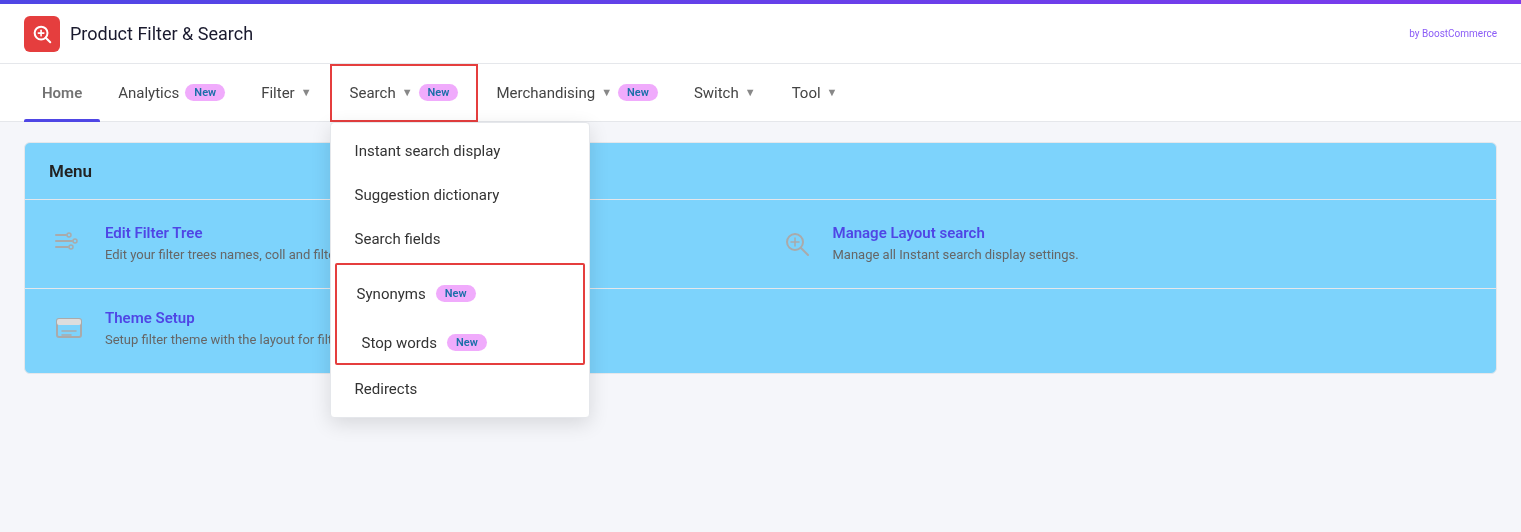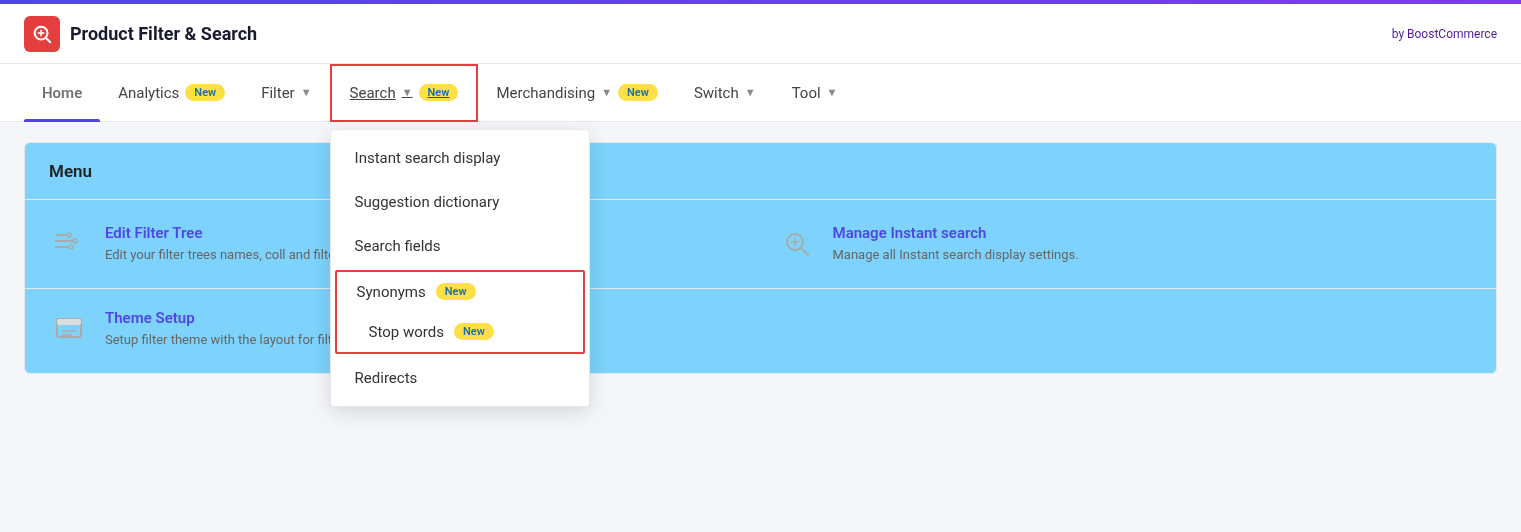--- a/index.html
+++ b/index.html
@@ -18,22 +18,22 @@
       z-index: 10;
     }
     .top-bar-left { display: flex; align-items: center; gap: 10px; }
     .app-logo {
       width: 36px; height: 36px;
       background: #e53e3e;
       border-radius: 6px;
       display: flex; align-items: center; justify-content: center;
     }
     .app-logo svg { width: 22px; height: 22px; }
-    .app-title { font-size: 18px; font-weight: 700; color: #1a1a2e; }
-    .top-bar-right { font-size: 12px; color: #4c1d95; }
+    .app-title { font-size: 18px; font-weight: 400; color: #1a1a2e; }
+    .top-bar-right { font-size: 10px; color: #8b5cf6; }
 
     
     .accent-bar { height: 4px; background: linear-gradient(90deg, #4f46e5, #7c3aed); width: 100%; }
 
     
     .nav {
       background: #fff;
       border-bottom: 1px solid #e5e7eb;
       display: flex;
       align-items: center;
@@ -61,36 +61,36 @@
     }
     .nav-item.active::after {
       content: '';
       position: absolute;
       bottom: 0; left: 0; right: 0;
       height: 3px;
       background: #4f46e5;
       border-radius: 2px 2px 0 0;
     }
     .badge {
-      background: #fde047;
+      background: #f0abfc;
       color: #1a6fa8;
       font-size: 11px;
       font-weight: 600;
       padding: 2px 9px;
       border-radius: 20px;
     }
     .chevron {
       font-size: 11px;
       color: #888;
     }
 
     
     .dropdown-container {
       position: absolute;
-      top: 65px;
+      top: 58px;
       left: 0;
       background: #fff;
       border: 1px solid #e5e7eb;
       border-radius: 4px;
       box-shadow: 0 6px 20px rgba(0,0,0,0.12);
       min-width: 260px;
       z-index: 200;
       padding: 6px 0;
     }
     .dropdown-item {
@@ -181,46 +181,46 @@
     <span>Analytics</span>
     <span class="badge">New</span>
   </div>
 
   <div class="nav-item">
     <span>Filter</span>
     <span class="chevron">▼</span>
   </div>
 
   <div class="nav-search-wrapper">
-    <div class="nav-item" style="border: 2px solid #e53e3e; text-decoration: underline;">
+    <div class="nav-item" style="border: 2px solid #e53e3e;">
       <span>Search</span>
       <span class="chevron">▼</span>
       <span class="badge">New</span>
     </div>
 
     <div class="dropdown-container">
 
       <div class="dropdown-item">
         <span>Instant search display</span>
       </div>
 
       <div class="dropdown-item">
         <span>Suggestion dictionary</span>
       </div>
 
       <div class="dropdown-item">
         <span>Search fields</span>
       </div>
 
       <div style="border: 2px solid #e53e3e; margin: 2px 4px; border-radius: 2px;">
-        <div class="dropdown-item" style="padding: 11px 20px;">
+        <div class="dropdown-item" style="padding: 20px 20px;">
           <span>Synonyms</span>
           <span class="badge">New</span>
         </div>
-        <div class="dropdown-item" style="padding: 11px 32px;">
+        <div class="dropdown-item" style="padding: 11px 25px;">
           <span>Stop words</span>
           <span class="badge">New</span>
         </div>
       </div>
 
       <div class="dropdown-item">
         <span>Redirects</span>
       </div>
 
     </div>
@@ -269,21 +269,21 @@
       <div class="menu-item">
         <div class="menu-icon">
           <svg width="32" height="32" viewBox="0 0 32 32" fill="none" xmlns="http://www.w3.org/2000/svg">
             <circle cx="14" cy="14" r="8" stroke="#aaa" stroke-width="2"></circle>
             <line x1="20" y1="20" x2="27" y2="27" stroke="#aaa" stroke-width="2" stroke-linecap="round"></line>
             <line x1="10" y1="14" x2="18" y2="14" stroke="#aaa" stroke-width="1.5" stroke-linecap="round"></line>
             <line x1="14" y1="10" x2="14" y2="18" stroke="#aaa" stroke-width="1.5" stroke-linecap="round"></line>
           </svg>
         </div>
         <div class="menu-text">
-          <h3>Manage Instant search</h3>
+          <h3>Manage Layout search</h3>
           <p>Manage all Instant search display settings.</p>
         </div>
       </div>
 
     </div>
 
     <div class="card-body" style="border-top: 1px solid #e5e7eb; padding-top: 20px;">
 
       <div class="menu-item">
         <div class="menu-icon">

